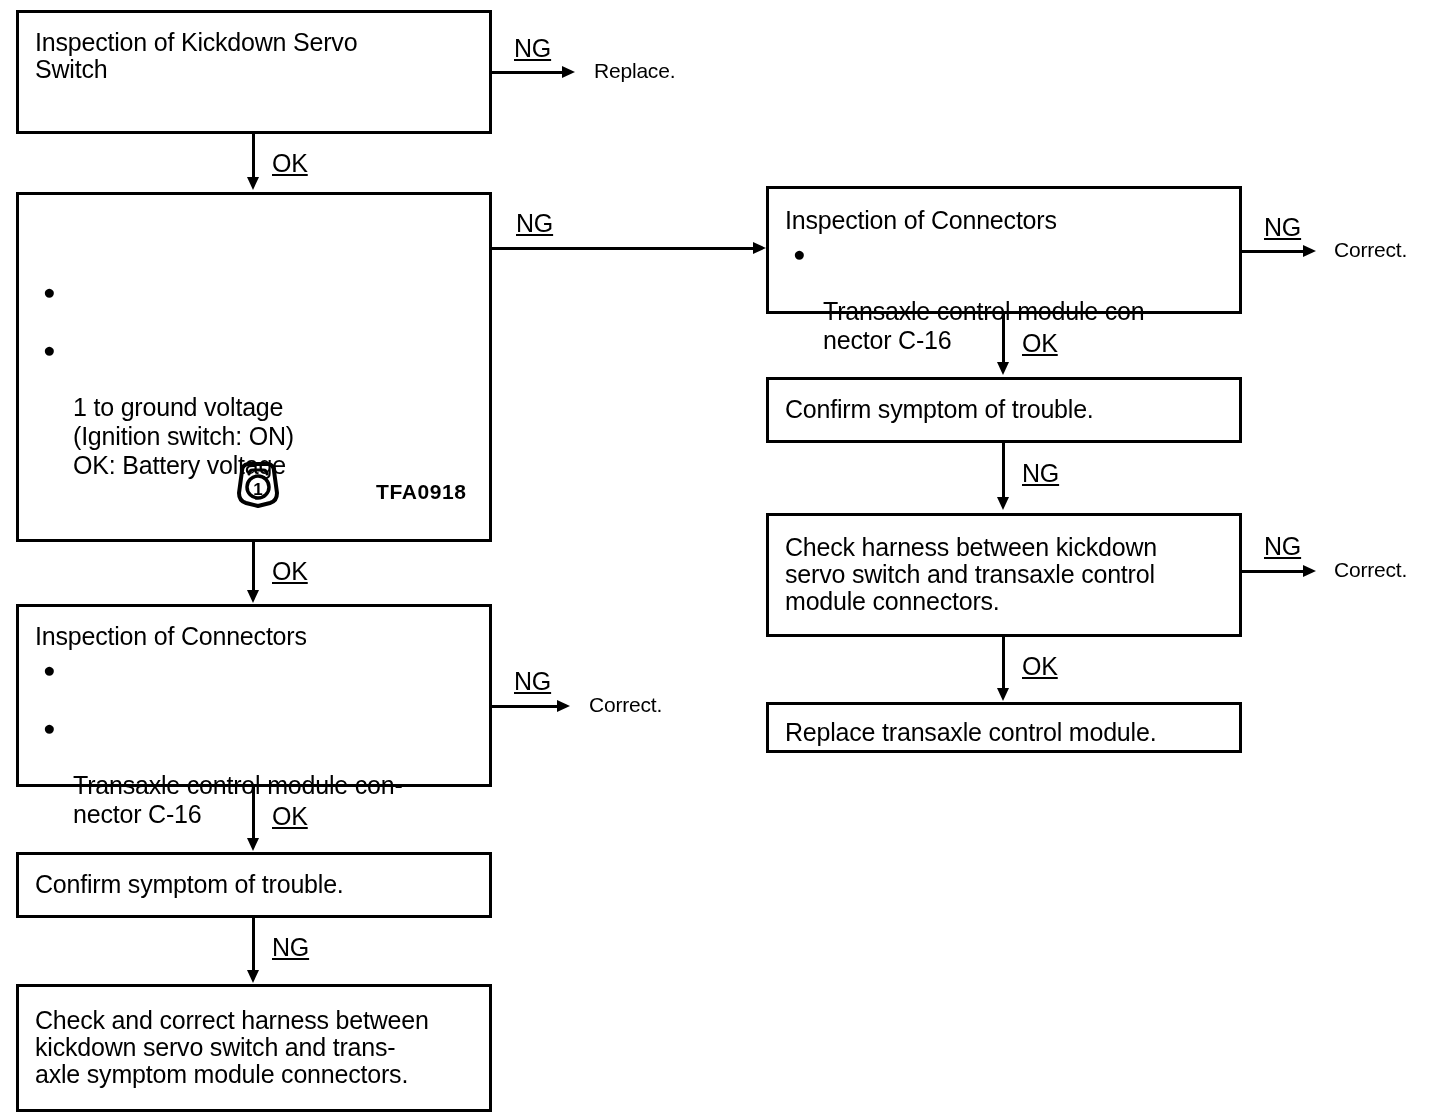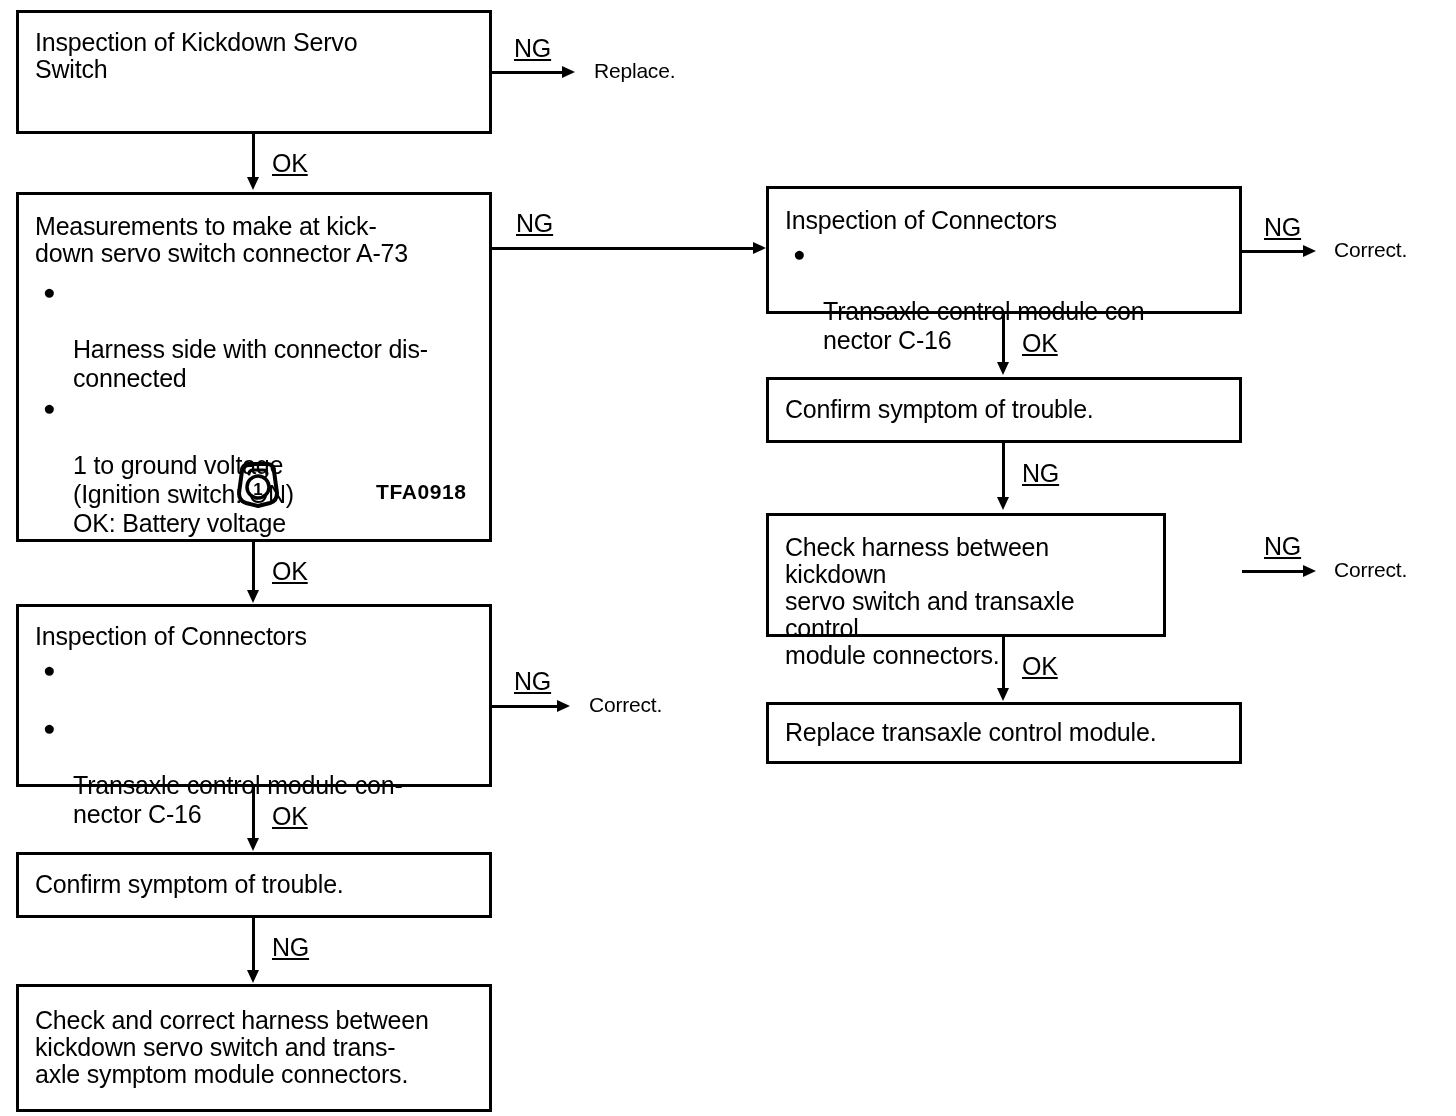--- a/index.html
+++ b/index.html
@@ -121,27 +121,23 @@
   <div class="edge-h" style="left:492px; top:71px; width:72px;"></div>
   <div class="arrow-right" style="left:562px; top:66px;"></div>
   <div class="edge-label" style="left:514px; top:35px;">NG</div>
   <div class="terminal-label" style="left:594px; top:57px;">Replace.</div>
 
   <div class="edge-v" style="left:252px; top:134px; height:48px;"></div>
   <div class="arrow-down" style="left:247px; top:177px;"></div>
   <div class="edge-label" style="left:272px; top:150px;">OK</div>
 
   <div class="node" style="left:16px; top:192px; width:476px; height:350px;">
-    <div class="node-text" style="top:18px;">Measurements to make at kick-
-down servo switch connector A-73</div>
     <div class="blist" style="top:82px;">
       <div class="bitem">
         <span class="bullet">●</span>
-        <span>Harness side with connector dis-
-connected</span>
       </div>
       <div class="bitem">
         <span class="bullet">●</span>
         <span>1 to ground voltage
 (Ignition switch: ON)
 OK: Battery voltage</span>
       </div>
     </div>
 
     <div class="connector-icon" style="left:213px; top:264px; width:52px; height:50px;">
@@ -222,32 +218,32 @@
   <div class="edge-label" style="left:1022px; top:330px;">OK</div>
 
   <div class="node" style="left:766px; top:377px; width:476px; height:66px;">
     <div class="node-text" style="top:16px;">Confirm symptom of trouble.</div>
   </div>
 
   <div class="edge-v" style="left:1002px; top:443px; height:56px;"></div>
   <div class="arrow-down" style="left:997px; top:497px;"></div>
   <div class="edge-label" style="left:1022px; top:460px;">NG</div>
 
-  <div class="node" style="left:766px; top:513px; width:400px; height:124px;">
+  <div class="node" style="left:766px; top:513px; width:476px; height:124px;">
     <div class="node-text" style="top:18px;">Check harness between kickdown
 servo switch and transaxle control
 module connectors.</div>
   </div>
 
   <div class="edge-h" style="left:1242px; top:570px; width:64px;"></div>
   <div class="arrow-right" style="left:1303px; top:565px;"></div>
   <div class="edge-label" style="left:1264px; top:533px;">NG</div>
   <div class="terminal-label" style="left:1334px; top:556px;">Correct.</div>
 
   <div class="edge-v" style="left:1002px; top:637px; height:52px;"></div>
   <div class="arrow-down" style="left:997px; top:688px;"></div>
   <div class="edge-label" style="left:1022px; top:653px;">OK</div>
 
-  <div class="node" style="left:766px; top:702px; width:476px; height:62px;padding-left:28px;">
+  <div class="node" style="left:766px; top:702px; width:476px; height:51px;padding-left:28px;">
     <div class="node-text" style="top:14px;">Replace transaxle control module.</div>
   </div>
 
 </div>
 
 </body></html>

